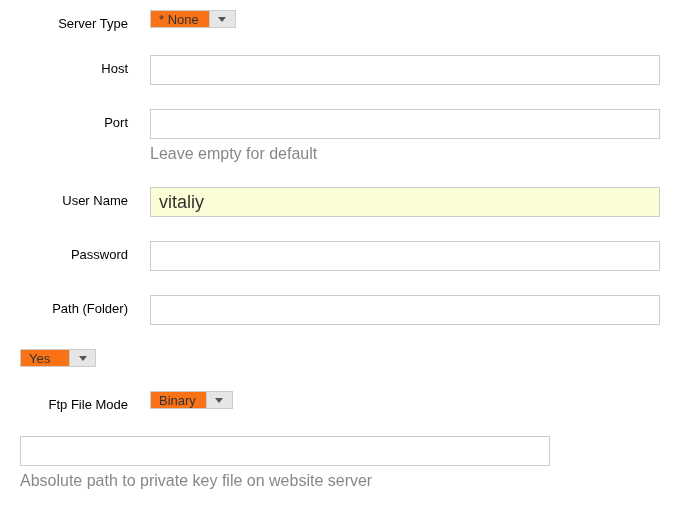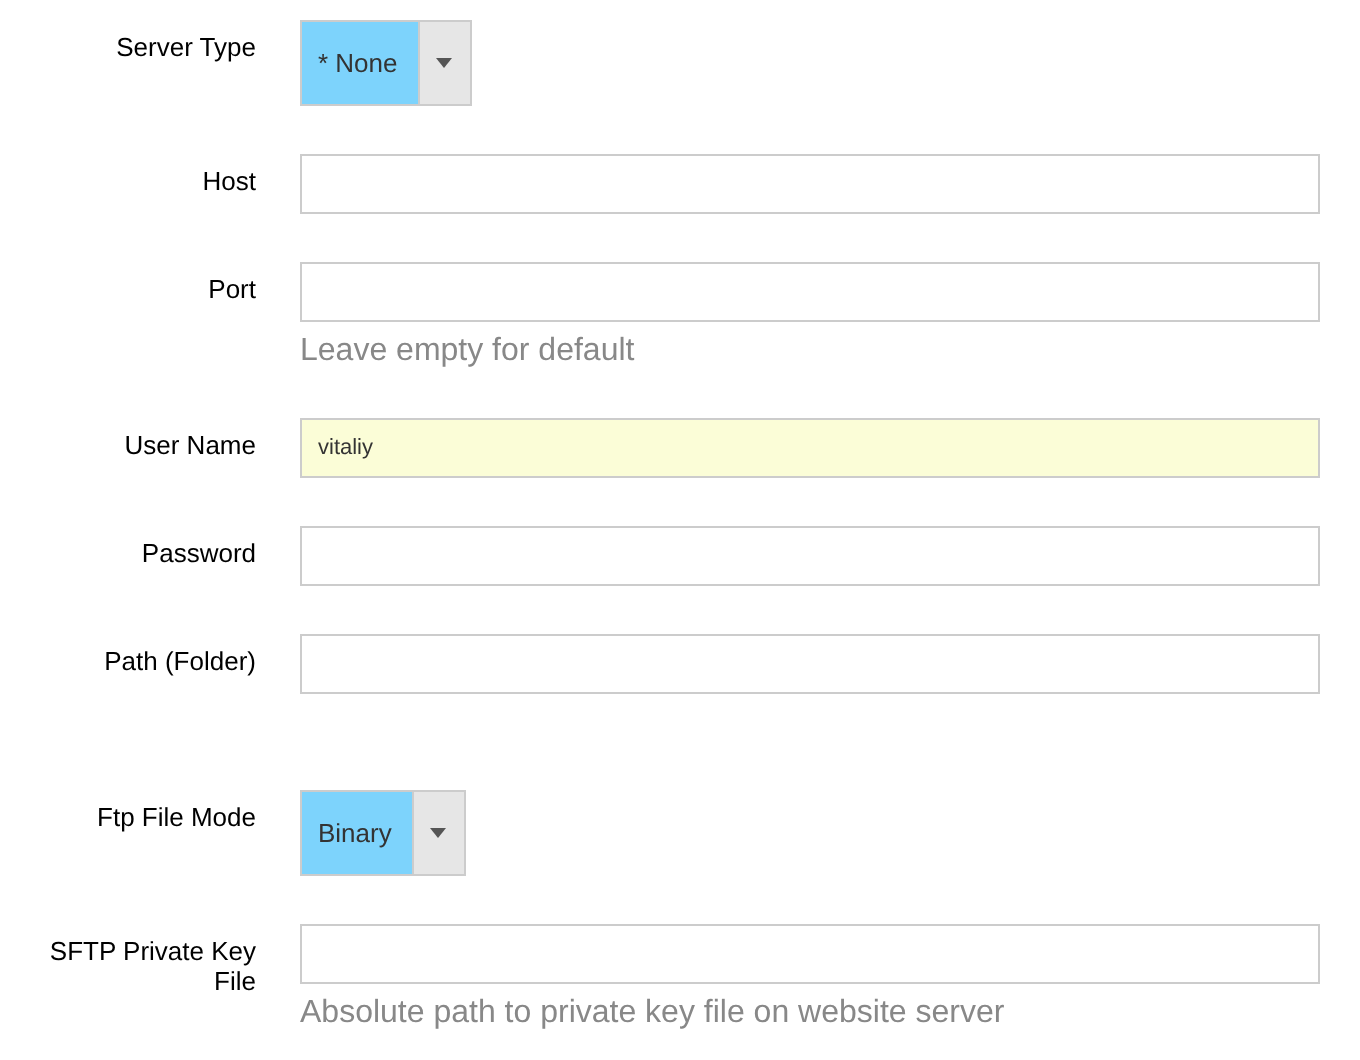--- a/index.html
+++ b/index.html
@@ -29,33 +29,33 @@
     }
     .form-field {
       flex: 1;
       max-width: 530px;
     }
     .text-input {
       width: 100%;
       height: 30px;
       border: 1px solid #ccc;
       padding: 4px 8px;
-      font-size: 11px;
+      font-size: 18px;
       color: #333;
       background: #fff;
     }
     .text-input.highlighted {
       background: #fbfdd7;
     }
     .select-wrap {
       display: inline-flex;
       border: 1px solid #ccc;
-      height: 43px;
+      height: 18px;
       align-items: stretch;
-      background: #7dd3fc;
+      background: #f97316;
     }
     .select-value {
       padding: 6px 10px 6px 8px;
       font-size: 13px;
       color: #333;
       min-width: 48px;
       display: flex;
       align-items: center;
     }
     .select-arrow {
@@ -123,35 +123,44 @@
 </div>
 
 <div class="form-row">
   <div class="form-label">Path (Folder)</div>
   <div class="form-field">
     <input type="text" class="text-input" value="" style="">
   </div>
 </div>
 
 <div class="form-row">
+  <div class="form-field">
+    <div class="select-wrap">
+      <div class="select-value">Yes</div>
+      <div class="select-arrow">
+        <svg viewBox="0 0 8 5">
+            <path d="M0 0 L8 0 L4 5 Z" fill="#555"></path>
+          </svg>
+      </div>
+    </div>
+  </div>
 </div>
 
 <div class="form-row">
   <div class="form-label">Ftp File Mode</div>
   <div class="form-field">
     <div class="select-wrap">
       <div class="select-value">Binary</div>
       <div class="select-arrow">
         <svg viewBox="0 0 8 5">
             <path d="M0 0 L8 0 L4 5 Z" fill="#555"></path>
           </svg>
       </div>
     </div>
   </div>
 </div>
 
 <div class="form-row">
-  <div class="form-label">SFTP Private Key File</div>
   <div class="form-field">
     <input type="text" class="text-input" value="" style="">
     <div class="help-text">Absolute path to private key file on website server</div>
   </div>
 </div>
 
 </body></html>

